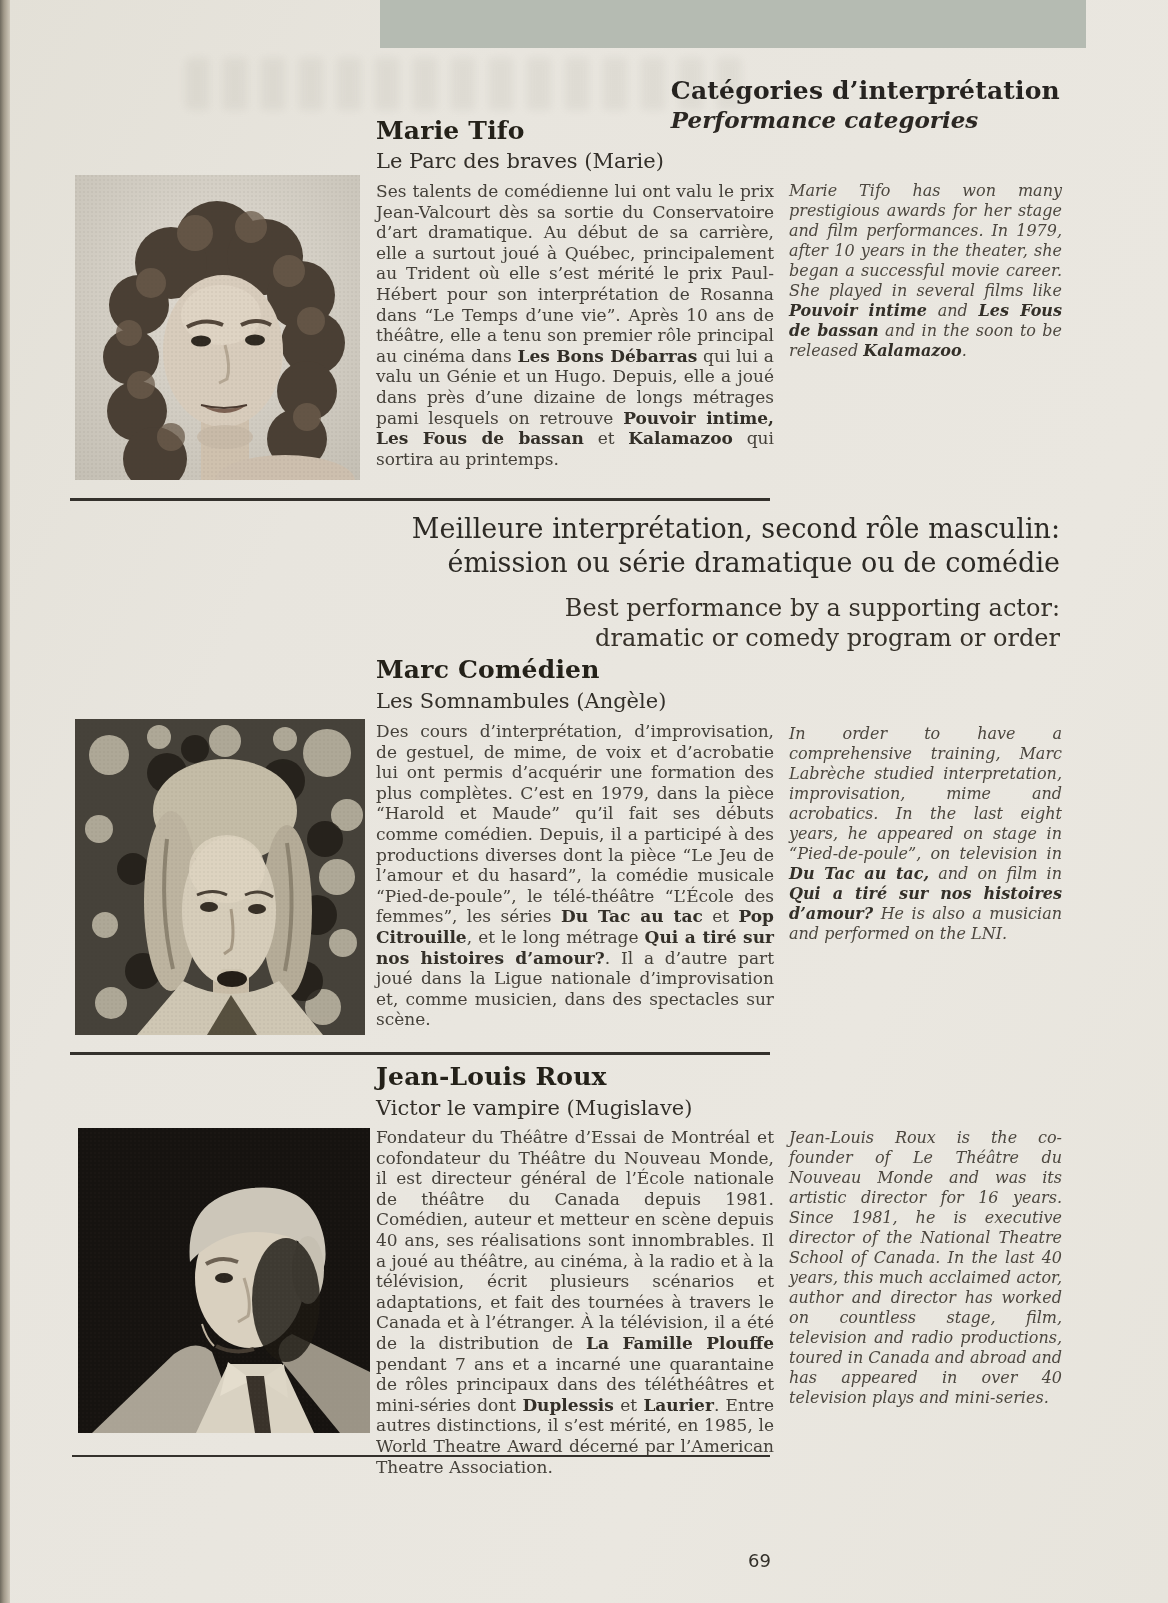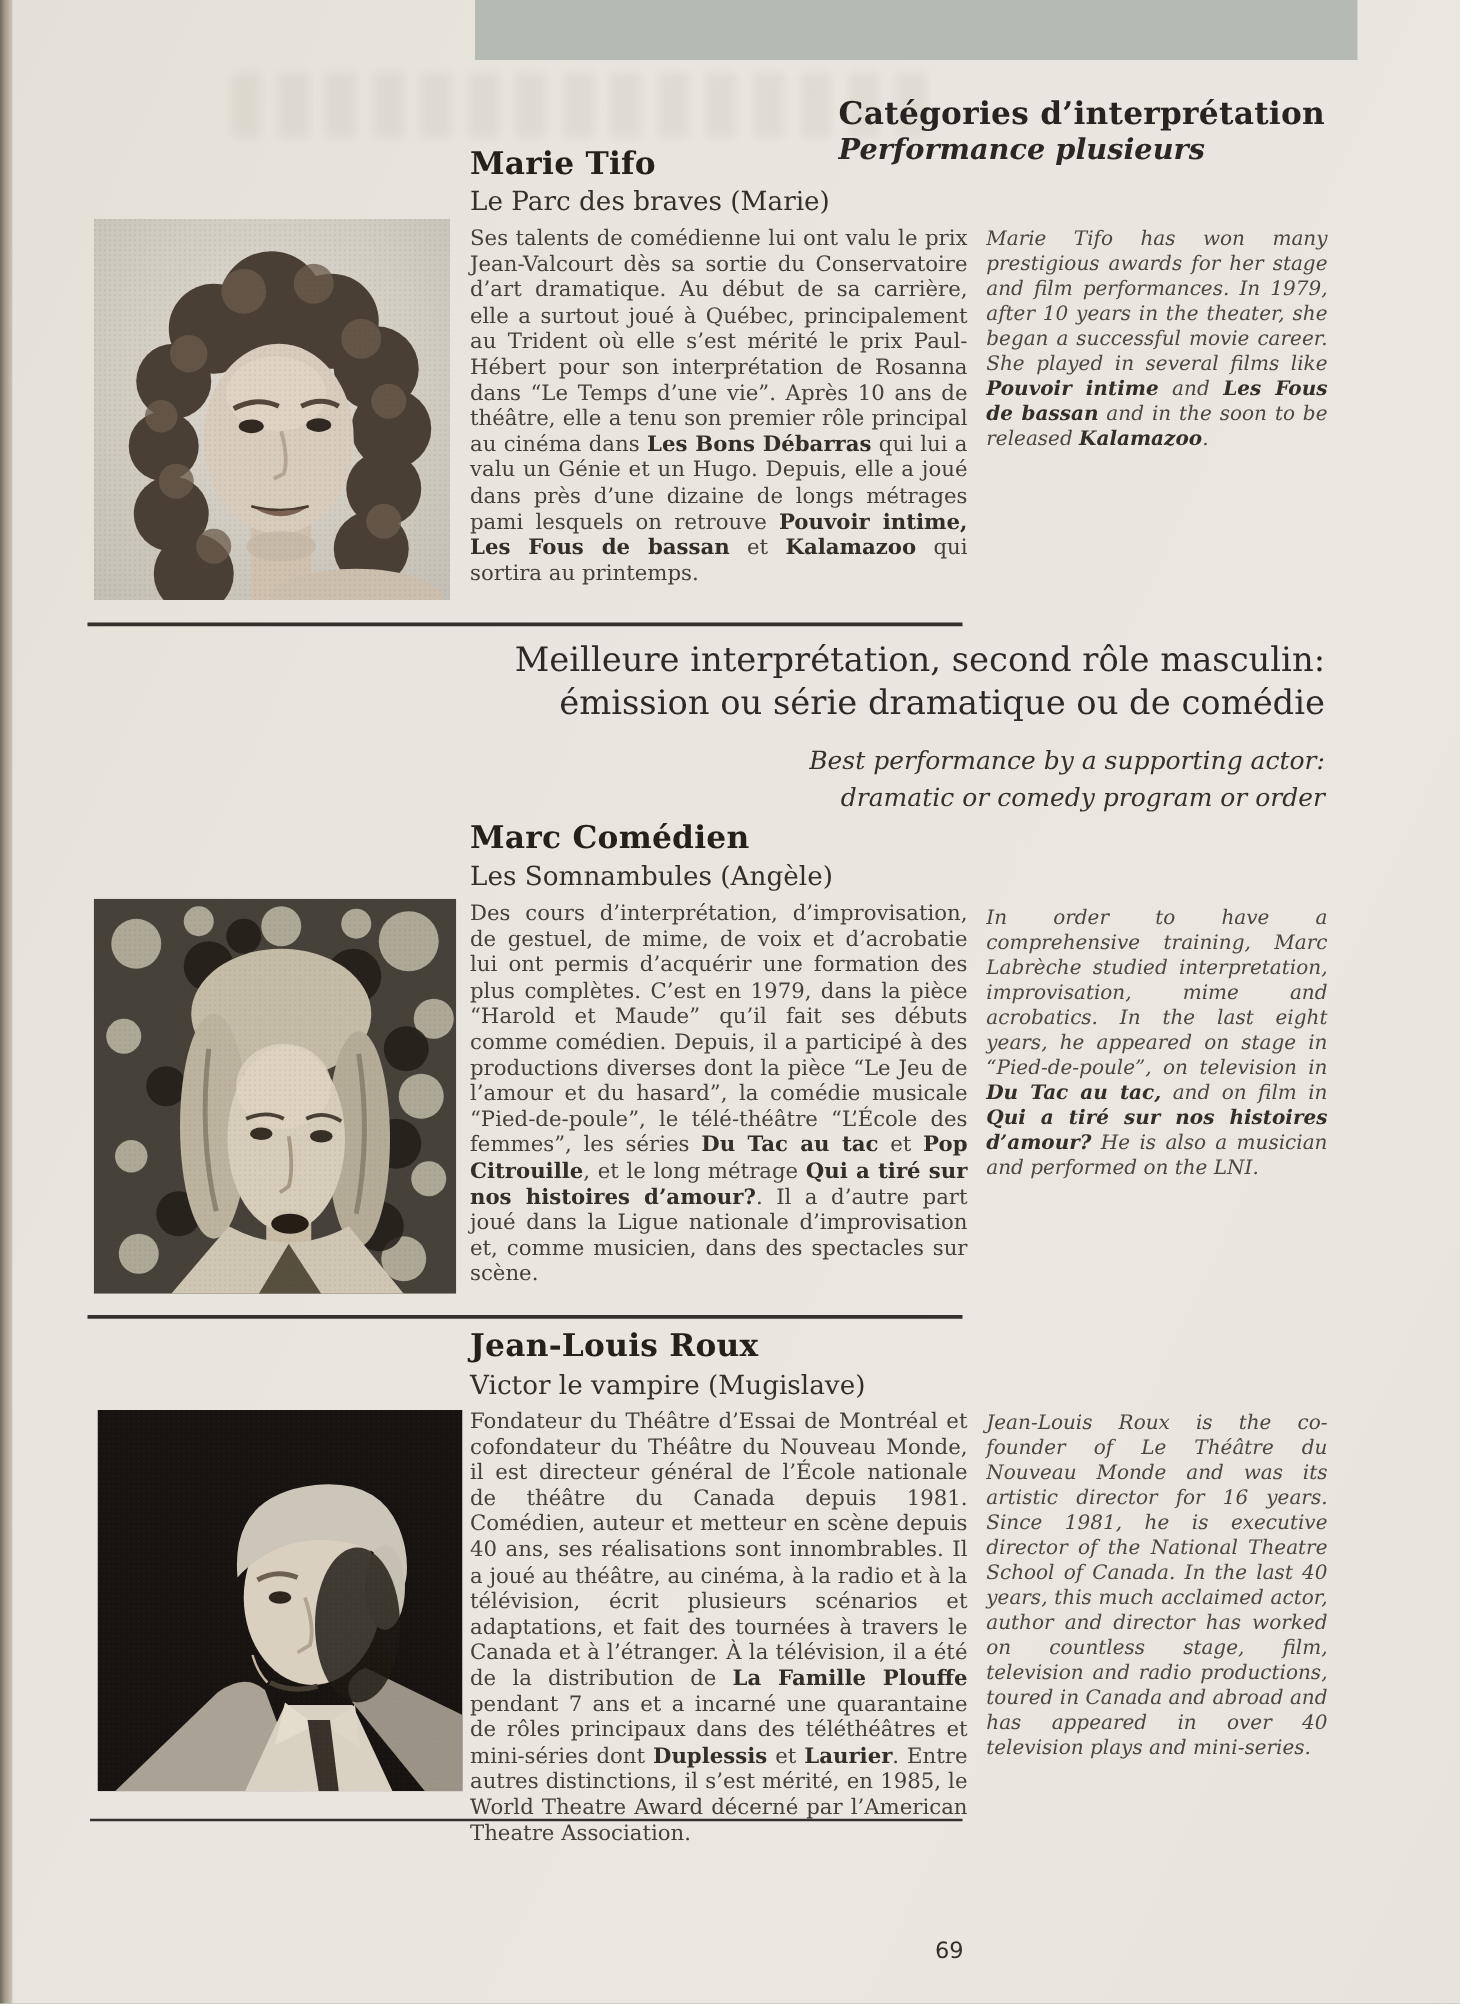--- a/index.html
+++ b/index.html
@@ -42,40 +42,40 @@
     font-size:17px;line-height:20.6px;text-align:justify;color:#45413a;
   }
   .col-en{
     position:absolute;left:789px;width:273px;
     font-size:16px;line-height:20px;font-style:italic;text-align:justify;color:#4c473f;
   }
   .col-fr .b,.col-en .b{font-weight:bold;color:#332f28;}
   .rule{position:absolute;background:#34312c;}
   .cat-heading{position:absolute;right:108px;top:512px;text-align:right;margin-left:41px;}
   .cat-fr{font-size:27px;line-height:34px;color:#2d2a25;}
-  .cat-en{font-size:20px;line-height:30px;font-style:italic;color:#363129;margin-top:13px;}
+  .cat-en{font-size:24px;line-height:30px;color:#363129;margin-top:13px;}
   .photo{position:absolute;display:block;}
   .photo svg{display:block;width:100%;height:100%;}
   .page-number{
     position:absolute;left:748px;top:1550px;
     font-size:18px;color:#33302a;font-family:"DejaVu Sans", sans-serif;
   }
 </style>
 </head>
 <body>
 
 <div class="page">
 
   <div class="edge-strip"></div>
   <div class="top-band"></div>
   <div class="show-through"></div>
 
   <div class="header">
     <div class="hdr-fr">Catégories d’interprétation</div>
-    <div class="hdr-en">Performance plusieurs</div>
+    <div class="hdr-en">Performance categories</div>
   </div>
 
   <div class="name" style="top:116px">Marie Tifo</div>
   <div class="role" style="top:148px">Le Parc des braves (Marie)</div>
 
   <span class="photo" style="left:75px;top:175px;width:285px;height:305px" title="black-and-white halftone portrait of a woman with curly hair">
     <svg viewBox="0 0 285 305" xmlns="http://www.w3.org/2000/svg">
       <defs>
         <radialGradient id="mBg" cx="50%" cy="38%" r="80%">
           <stop offset="0" stop-color="#e1dcd3"></stop>

